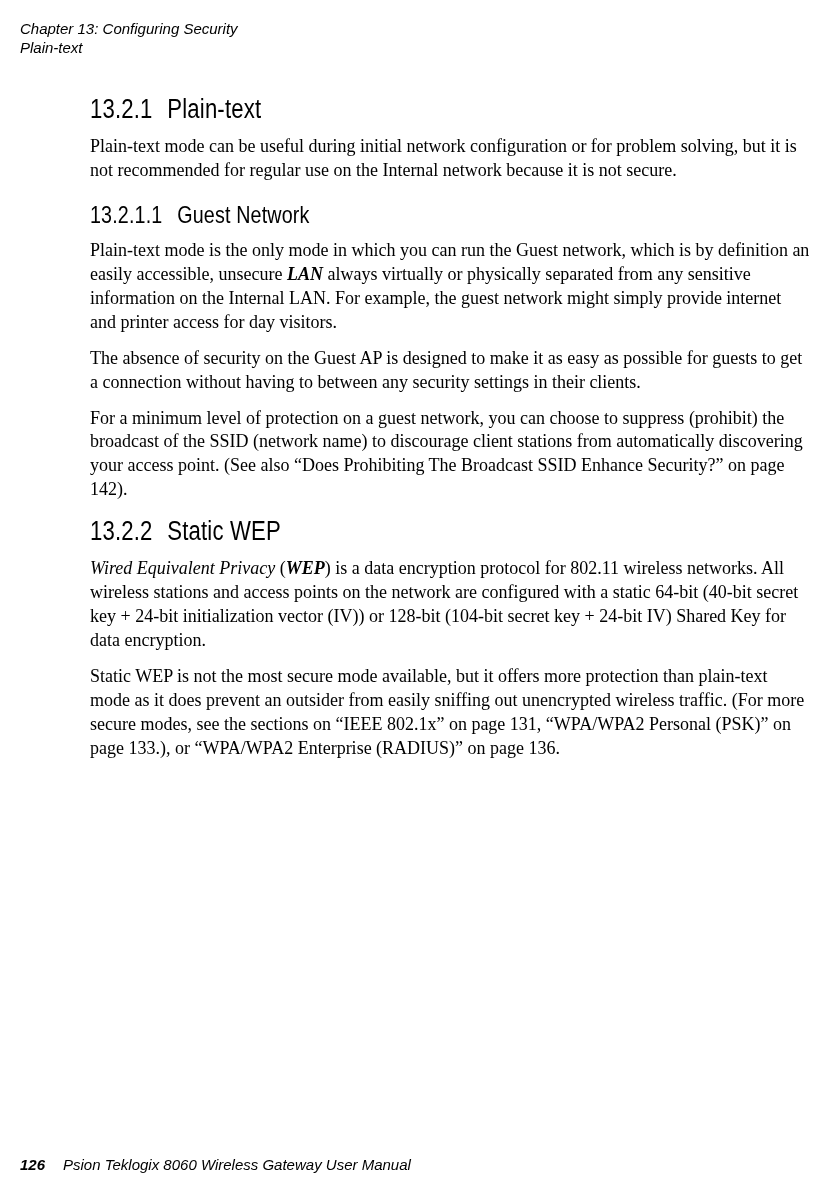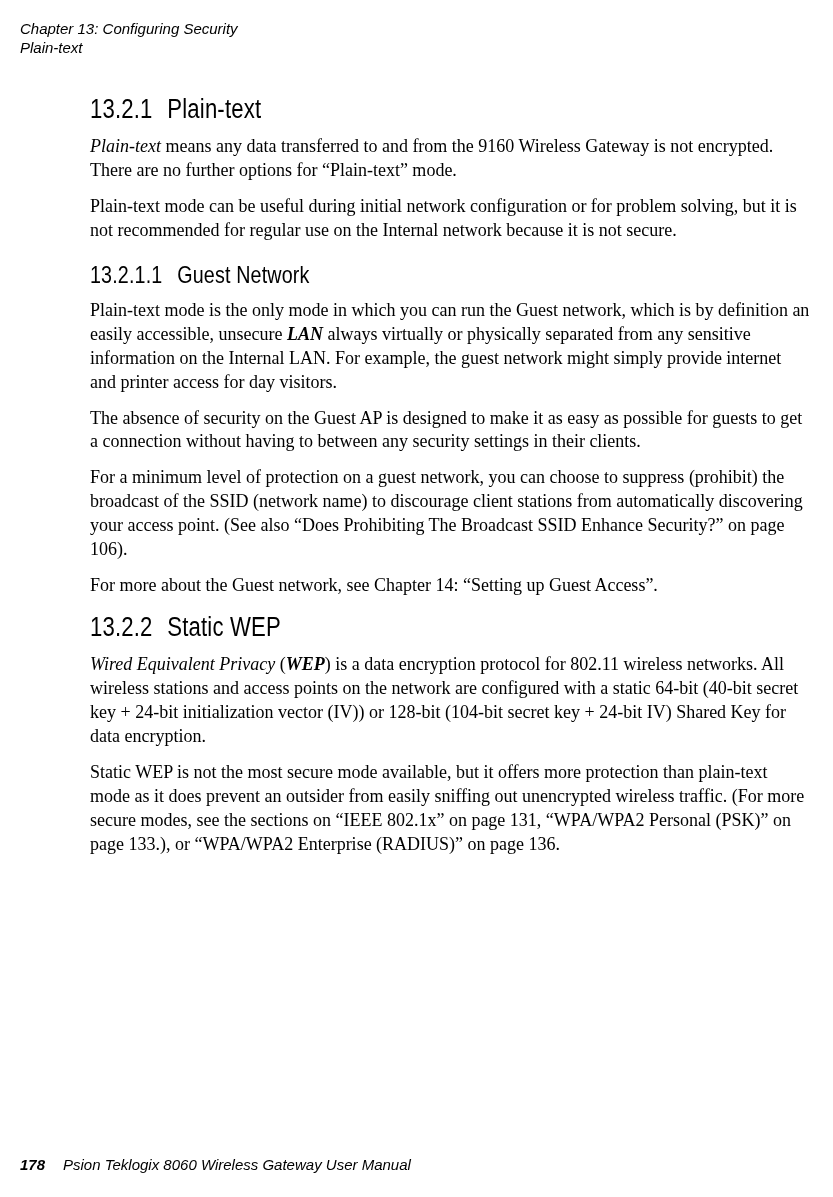--- a/index.html
+++ b/index.html
@@ -93,50 +93,46 @@
     <div class="chap">Chapter 13:  Configuring Security</div>
     <div class="sec">Plain-text</div>
   </div>
 
   <div class="content">
 
     <h2 class="sect">
       <span class="num">13.2.1</span><span>Plain-text</span>
     </h2>
 
-    <p class="body">
-      <span class="ital">Plain-text</span><span> means any data transferred to and from the 9160 Wireless Gateway is not encrypted. There are no further options for “Plain-text” mode.</span>
-    </p>
 
     <p class="body">Plain-text mode can be useful during initial network configuration or for problem solving, but it is not recommended for regular use on the Internal network because it is not secure.</p>
 
     <h3 class="subsect">
       <span class="num">13.2.1.1</span><span>Guest Network</span>
     </h3>
 
     <p class="body">
       <span>Plain-text mode is the only mode in which you can run the Guest network, which is by definition an easily accessible, unsecure </span><span class="boldital">LAN</span><span> always virtually or physically separated from any sensitive information on the Internal LAN. For example, the guest network might simply provide internet and printer access for day visitors.</span>
     </p>
 
     <p class="body">The absence of security on the Guest AP is designed to make it as easy as possible for guests to get a connection without having to between any security settings in their clients.</p>
 
-    <p class="body">For a minimum level of protection on a guest network, you can choose to suppress (prohibit) the broadcast of the SSID (network name) to discourage client stations from automatically discovering your access point. (See also “Does Prohibiting The Broadcast SSID Enhance Security?” on page 106).</p>
+    <p class="body">For a minimum level of protection on a guest network, you can choose to suppress (prohibit) the broadcast of the SSID (network name) to discourage client stations from automatically discovering your access point. (See also “Does Prohibiting The Broadcast SSID Enhance Security?” on page 142).</p>
 
-    <p class="body">For more about the Guest network, see Chapter 14: “Setting up Guest Access”.</p>
 
     <h2 class="sect">
       <span class="num">13.2.2</span><span>Static WEP</span>
     </h2>
 
     <p class="body">
       <span class="ital">Wired Equivalent Privacy</span><span> (</span><span class="boldital">WEP</span><span>) is a data encryption protocol for 802.11 wireless networks. All wireless stations and access points on the network are configured with a static 64-bit (40-bit secret key + 24-bit initialization vector (IV)) or 128-bit (104-bit secret key + 24-bit IV) Shared Key for data encryption.</span>
     </p>
 
 
     <p class="body">Static WEP is not the most secure mode available, but it offers more protection than plain-text mode as it does prevent an outsider from easily sniffing out unencrypted wireless traffic. (For more secure modes, see the sections on “IEEE 802.1x” on page 131, “WPA/WPA2 Personal (PSK)” on page 133.), or “WPA/WPA2 Enterprise (RADIUS)” on page 136.</p>
 
   </div>
 
   <div class="footer">
-    <span class="pnum">178</span><span>Psion Teklogix 8060 Wireless Gateway User Manual</span>
+    <span class="pnum">126</span><span>Psion Teklogix 8060 Wireless Gateway User Manual</span>
   </div>
 
 </div>
 
 </body></html>

